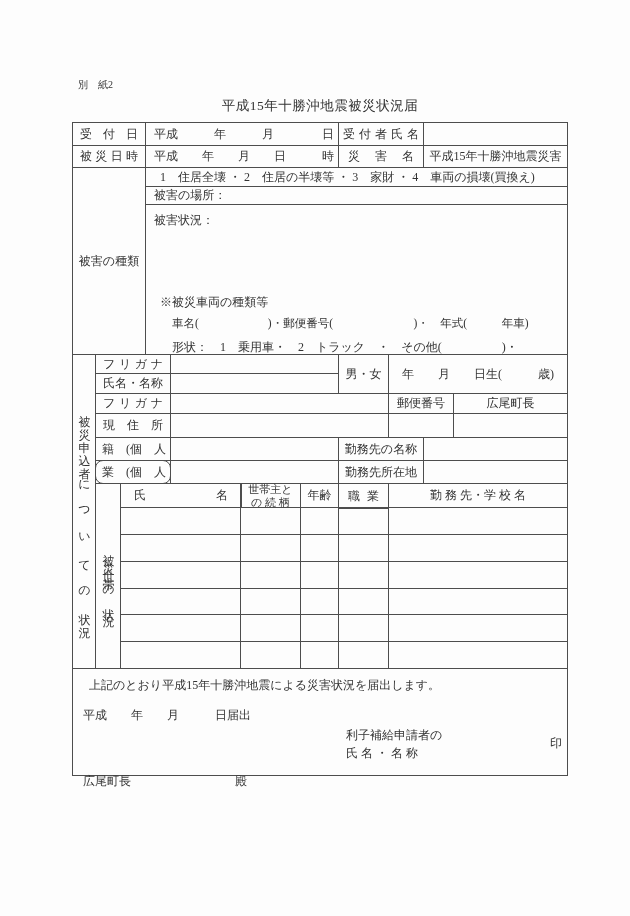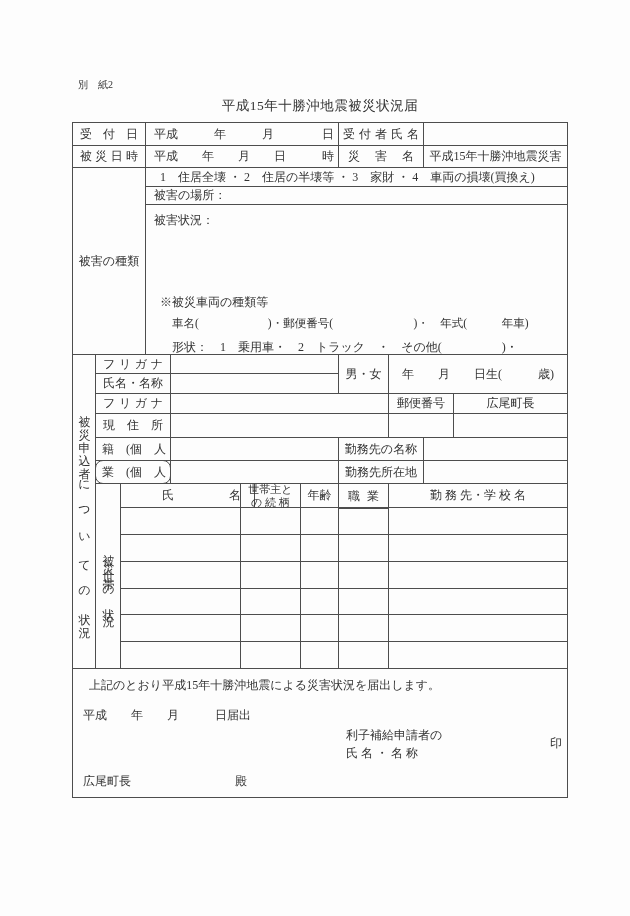--- a/index.html
+++ b/index.html
@@ -134,21 +134,21 @@
     </div>
   <div class="cell" style="left:170px;top:460px;width:169px;height:24px;"></div>
   <div class="cell tc" style="left:338px;top:460px;width:86px;height:24px;">
       <span>勤務先所在地</span>
     </div>
   <div class="cell" style="left:423px;top:460px;width:145px;height:24px;"></div>
 
   <div class="cell tc" style="left:95px;top:483px;width:26px;height:186px;">
       <span class="vert vsp8">被災世帯の状況</span>
     </div>
-  <div class="cell" style="left:120px;top:483px;width:135px;height:25px;padding-left:28px;">
+  <div class="cell" style="left:120px;top:483px;width:122px;height:25px;">
       <span class="jus px13">氏名</span>
     </div>
   <div class="cell tc" style="left:240px;top:483px;width:61px;height:25px;">
       <span class="pre">世帯主と
 の 続 柄</span>
     </div>
   <div class="cell tc" style="left:300px;top:483px;width:39px;height:25px;">
       <span>年齢</span>
     </div>
   <div class="cell" style="left:338px;top:483px;width:51px;height:26px;">
@@ -187,21 +187,21 @@
   <div class="cell" style="left:300px;top:614px;width:39px;height:28px;"></div>
   <div class="cell" style="left:338px;top:614px;width:51px;height:28px;"></div>
   <div class="cell" style="left:388px;top:614px;width:180px;height:28px;"></div>
 
   <div class="cell" style="left:120px;top:641px;width:121px;height:28px;"></div>
   <div class="cell" style="left:240px;top:641px;width:61px;height:28px;"></div>
   <div class="cell" style="left:300px;top:641px;width:39px;height:28px;"></div>
   <div class="cell" style="left:338px;top:641px;width:51px;height:28px;"></div>
   <div class="cell" style="left:388px;top:641px;width:180px;height:28px;"></div>
 
-  <div class="cell rel" style="left:72px;top:668px;width:496px;height:130px;">
+  <div class="cell rel" style="left:72px;top:668px;width:496px;height:108px;">
     <span class="abs" style="left:16px;top:8px;">上記のとおり平成15年十勝沖地震による災害状況を届出します。</span>
     <span class="abs" style="left:10px;top:38px;">平成　　年　　月　　　日届出</span>
     <span class="abs" style="left:273px;top:58px;">利子補給申請者の</span>
     <span class="abs" style="left:273px;top:76px;">氏 名 ・ 名 称</span>
     <span class="abs" style="left:477px;top:66px;">印</span>
     <span class="abs" style="left:10px;top:104px;">広尾町長</span>
     <span class="abs" style="left:162px;top:104px;">殿</span>
   </div>
 
 </div>

